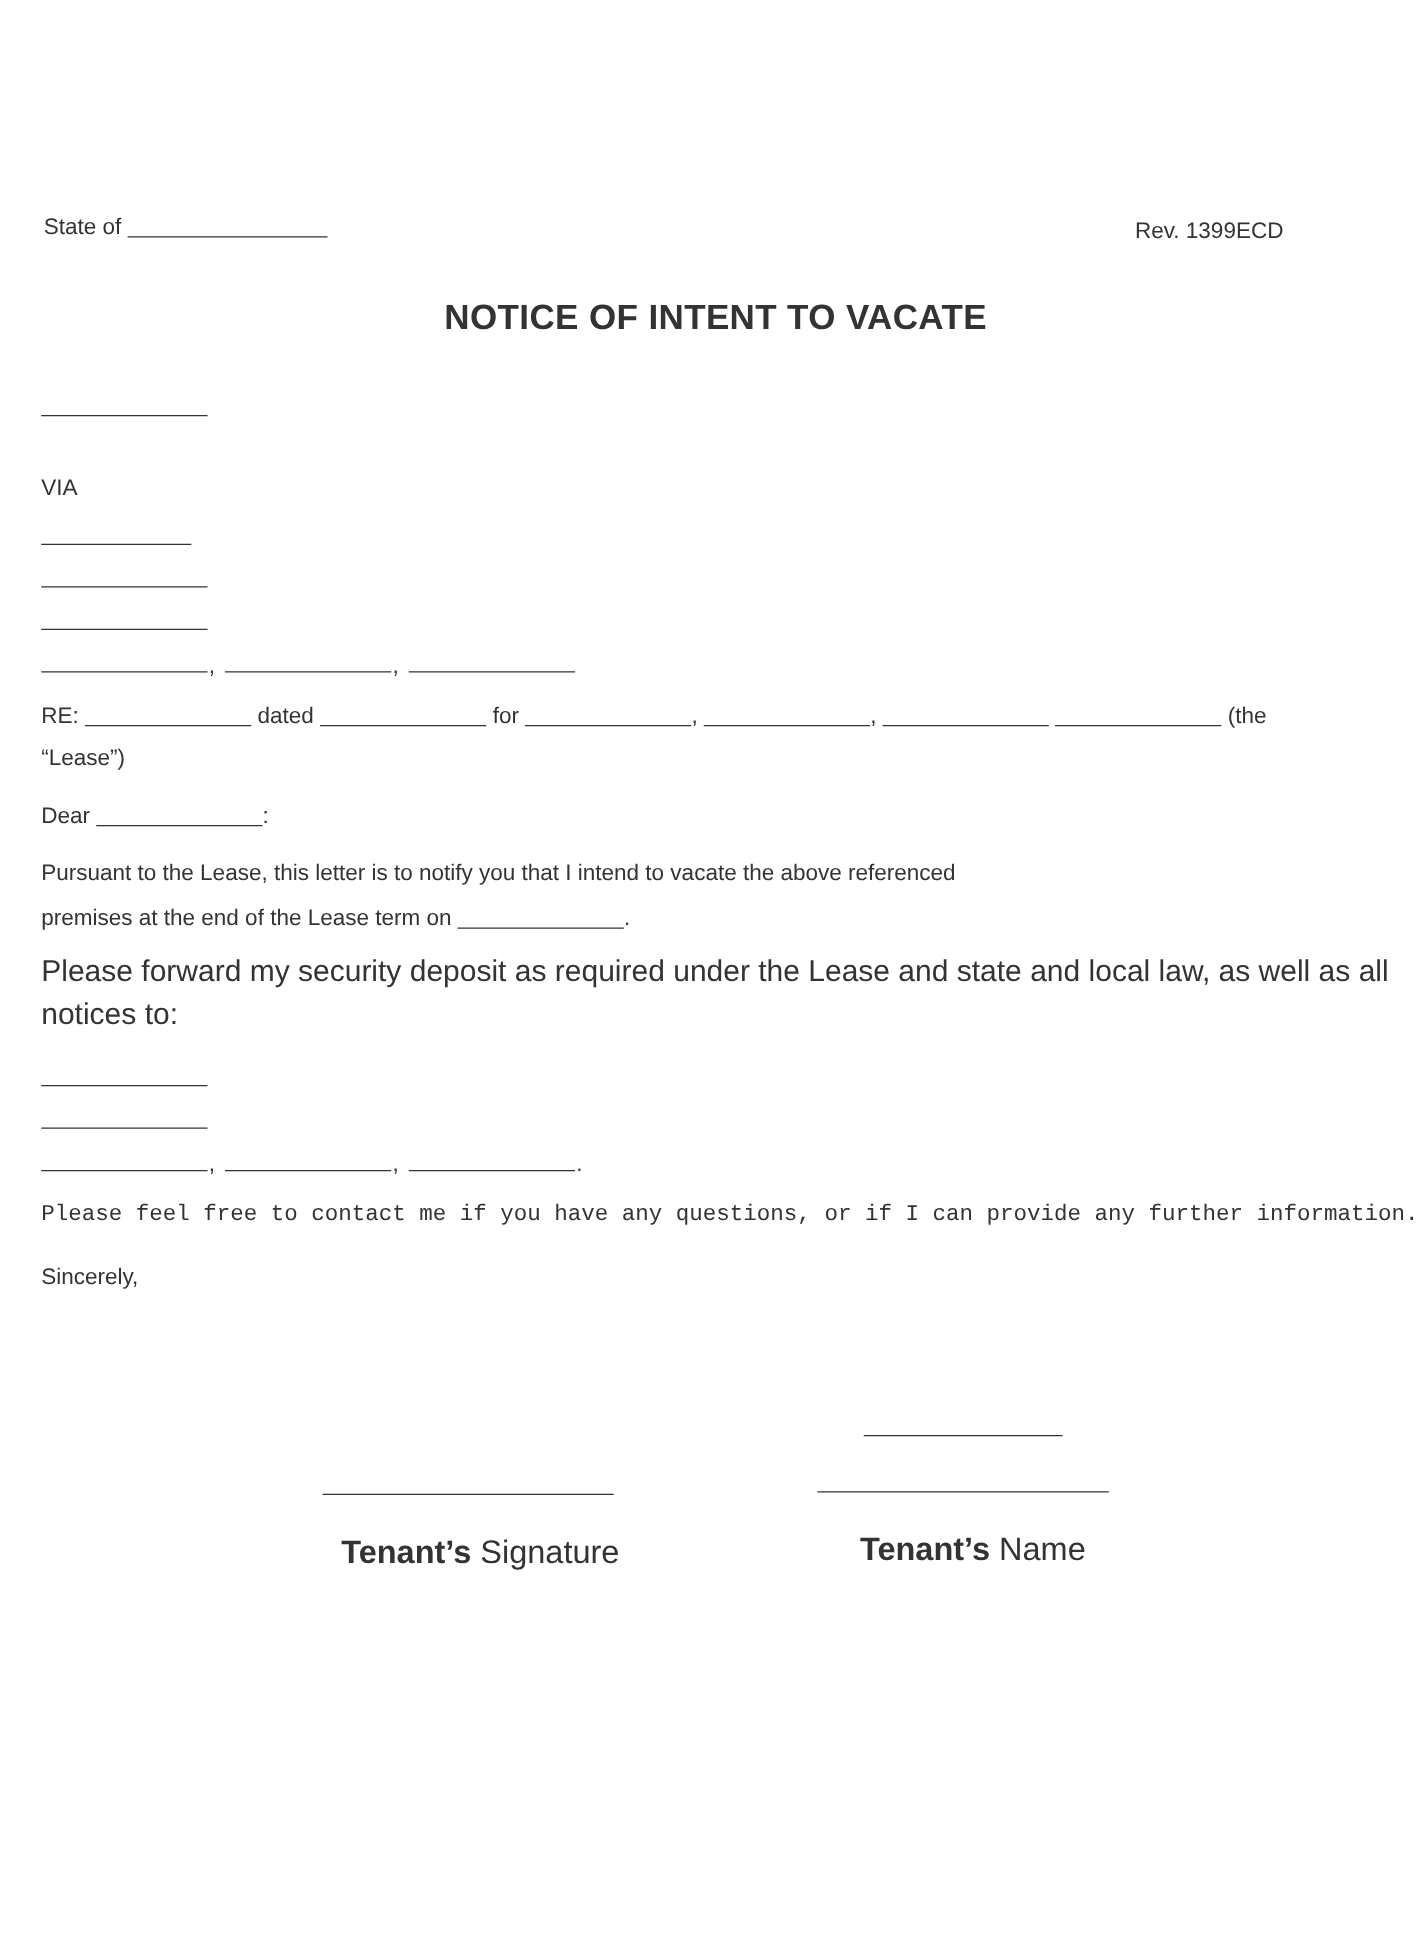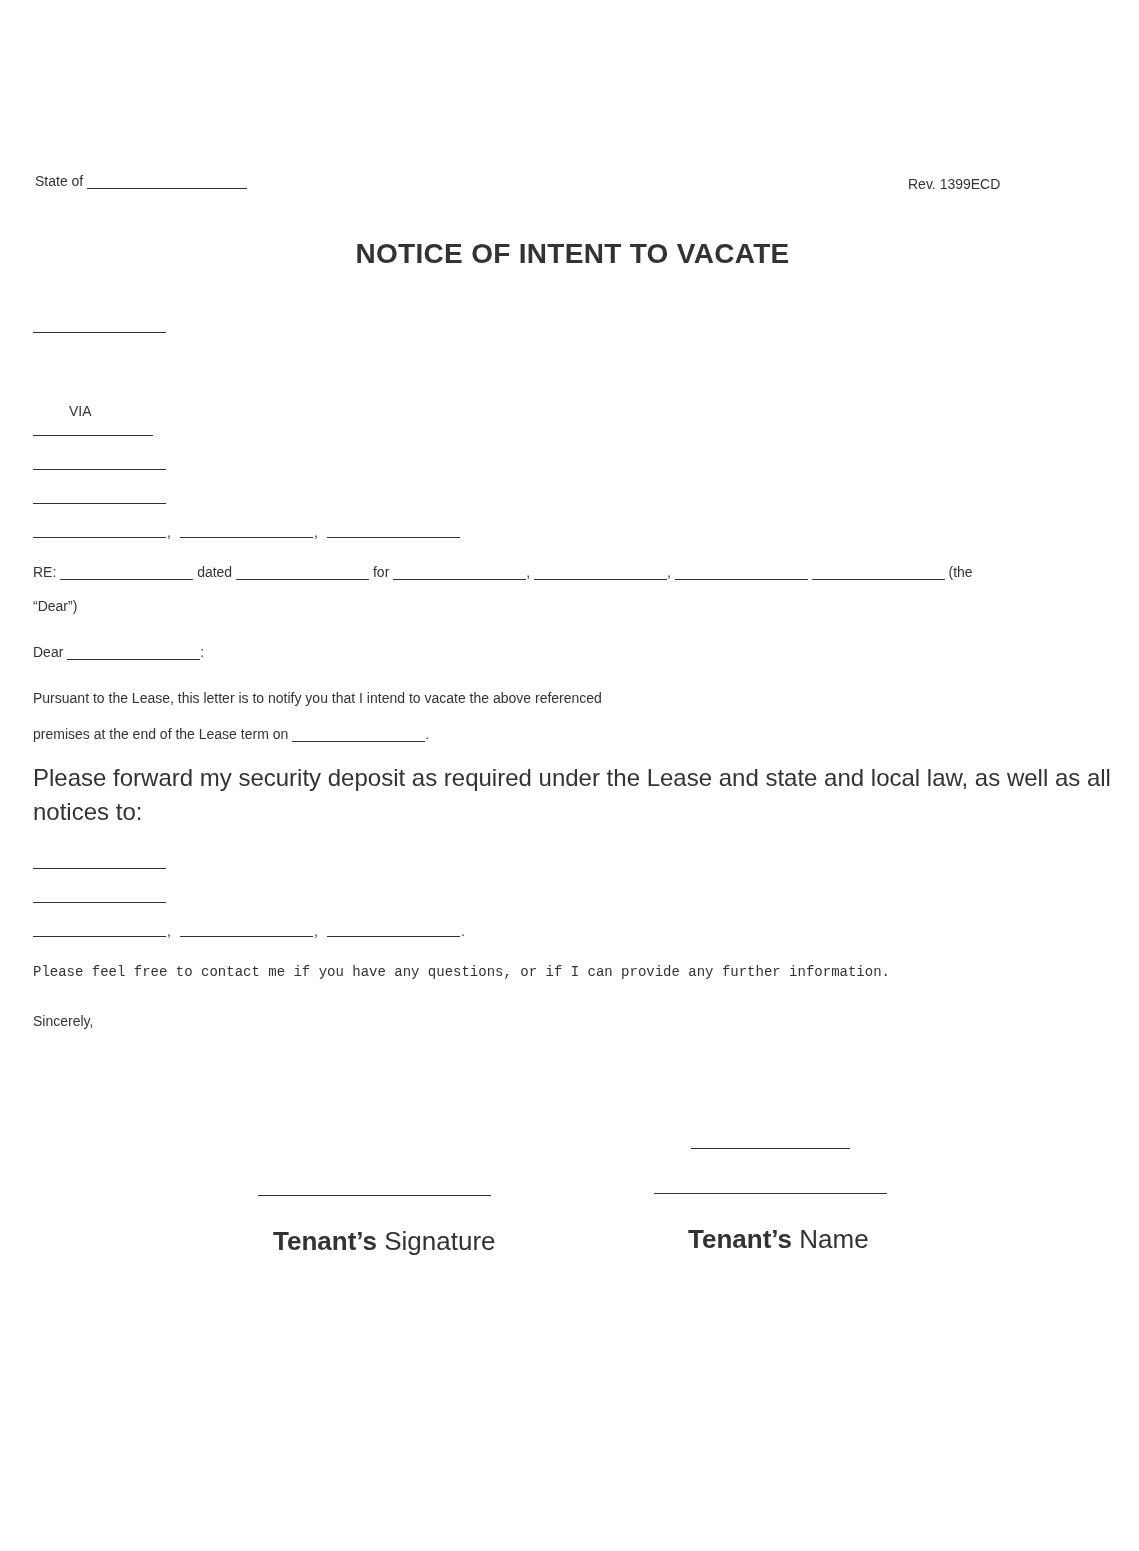--- a/index.html
+++ b/index.html
@@ -1,21 +1,21 @@
 <!DOCTYPE html>
 <html><head>
 <meta charset="utf-8">
 <style>
   html, body { margin: 0; padding: 0; background: #ffffff; }
   body {
     width: 1139px; height: 1551px; position: relative; overflow: hidden;
     font-family: "Liberation Sans", sans-serif; color: #333333;
   }
   .abs { position: absolute; white-space: nowrap; }
-  .txt { font-size: 14px; line-height: 34px; }
+  .txt { font-size: 18px; line-height: 34px; }
   .blank {
     display: inline-block; border-bottom: 1.5px solid #333333;
     height: 20px; vertical-align: baseline; margin-bottom: -3px;
   }
   .line {
     position: absolute; height: 0; border-top: 1.5px solid #333333;
   }
   .title {
     font-size: 28px; font-weight: bold; letter-spacing: 0.3px;
     left: 0; width: 1145px; text-align: center; top: 238px;
@@ -30,21 +30,21 @@
 <div class="abs txt" style="left:35px; top:164px;">
   <span>State of</span>
   <span class="blank" style="width:160px;"></span>
 </div>
 <div class="abs txt" style="left:908px; top:167px;">Rev. 1399ECD</div>
 
 <div class="abs title">NOTICE OF INTENT TO VACATE</div>
 
 <div class="line" style="left:33px; top:332px; width:133px;"></div>
 
-<div class="abs txt" style="left:33px; top:394px;margin-left:36px;">VIA</div>
+<div class="abs txt" style="left:33px; top:373px;">VIA</div>
 
 <div class="line" style="left:33px; top:435px; width:120px;"></div>
 <div class="line" style="left:33px; top:469px; width:133px;"></div>
 <div class="line" style="left:33px; top:503px; width:133px;"></div>
 <div class="line" style="left:33px; top:537px; width:133px;"></div>
 <div class="abs txt" style="left:167px; top:515px;">,</div>
 <div class="line" style="left:180px; top:537px; width:133px;"></div>
 <div class="abs txt" style="left:314px; top:515px;">,</div>
 <div class="line" style="left:327px; top:537px; width:133px;"></div>
 
@@ -53,21 +53,21 @@
   <span class="blank" style="width:133px;"></span>
   <span>dated</span>
   <span class="blank" style="width:133px;"></span>
   <span>for</span>
   <span class="blank" style="width:133px;"></span><span>,</span>
   <span class="blank" style="width:133px;"></span><span>,</span>
   <span class="blank" style="width:133px;"></span>
   <span class="blank" style="width:133px;"></span>
   <span>(the</span>
 </div>
-<div class="abs txt" style="left:33px; top:589px;">“Dear”)</div>
+<div class="abs txt" style="left:33px; top:589px;">“Lease”)</div>
 
 <div class="abs txt" style="left:33px; top:635px;">
   <span>Dear</span>
   <span class="blank" style="width:133px;"></span><span>:</span>
 </div>
 
 <div class="abs txt" style="left:33px; top:681px;">Pursuant to the Lease, this letter is to notify you that I intend to vacate the above referenced</div>
 <div class="abs txt" style="left:33px; top:717px;">
   <span>premises at the end of the Lease term on</span>
   <span class="blank" style="width:133px;"></span><span>.</span>

